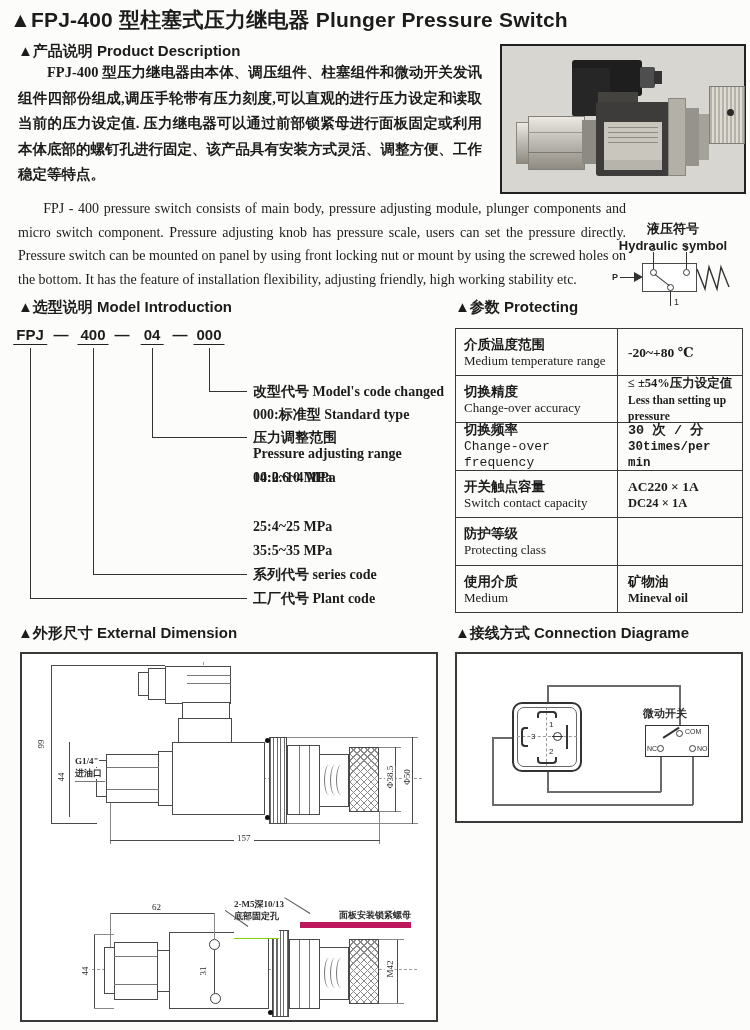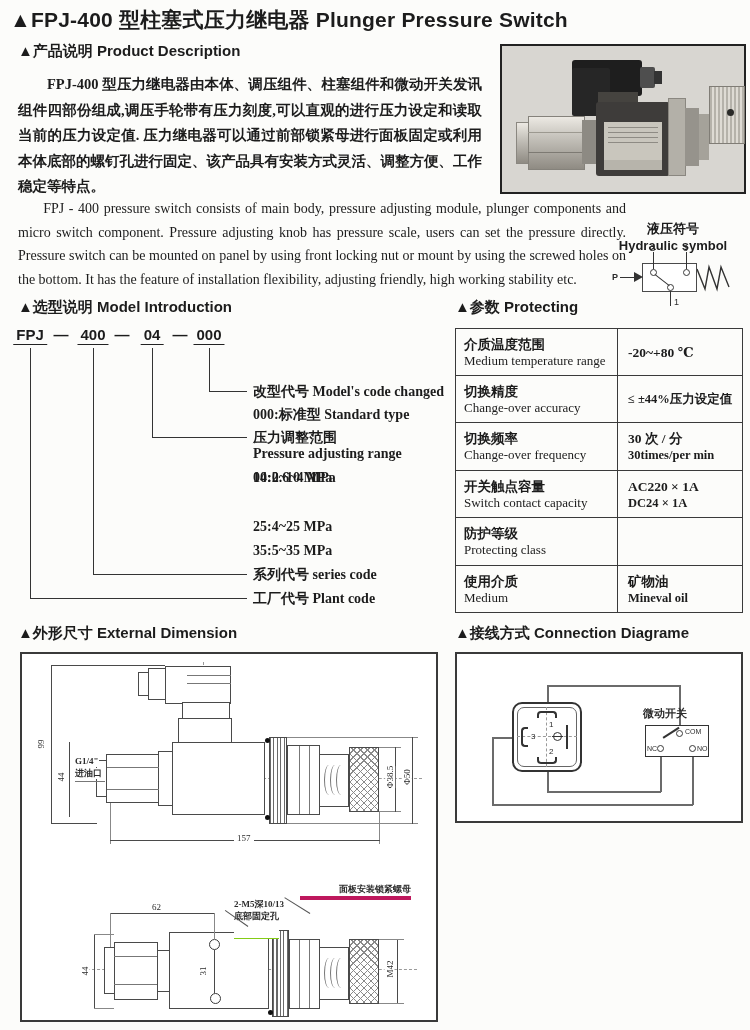--- a/index.html
+++ b/index.html
@@ -50,21 +50,21 @@
   .wire{position:absolute;background:#6b6b6b;}
 </style>
 </head>
 <body>
 
 <div id="canvas">
 
   <div class="abs title sans">▲FPJ-400 型柱塞式压力继电器 Plunger Pressure Switch</div>
 
   <div class="abs h2 sans" style="left:18px;top:42px;">▲产品说明  Product Description</div>
-  <div class="abs para" style="left:18px;top:60px;width:464px;text-indent:2em;margin-top:12px;">FPJ-400 型压力继电器由本体、调压组件、柱塞组件和微动开关发讯组件四部份组成,调压手轮带有压力刻度,可以直观的进行压力设定和读取当前的压力设定值. 压力继电器可以通过前部锁紧母进行面板固定或利用本体底部的螺钉孔进行固定、该产品具有安装方式灵活、调整方便、工作稳定等特点。</div>
+  <div class="abs para" style="left:18px;top:60px;width:464px;text-indent:2em;">FPJ-400 型压力继电器由本体、调压组件、柱塞组件和微动开关发讯组件四部份组成,调压手轮带有压力刻度,可以直观的进行压力设定和读取当前的压力设定值. 压力继电器可以通过前部锁紧母进行面板固定或利用本体底部的螺钉孔进行固定、该产品具有安装方式灵活、调整方便、工作稳定等特点。</div>
   <div class="abs para-en" style="left:18px;top:197px;width:608px;text-indent:1.8em;">FPJ - 400 pressure switch consists of main body, pressure adjusting module, plunger components and micro switch component. Pressure adjusting knob has pressure scale, users can set the pressure directly. Pressure switch can be mounted on panel by using front locking nut or mount by using the screwed holes on the bottom. It has the feature of installation flexibility, adjusting friendly, high working stability etc.</div>
 
   <div class="framed" style="left:500px;top:44px;width:246px;height:150px;background:#d8d6d1;border-color:#222;">
     <div class="abs metal" style="left:14px;top:76px;width:12px;height:40px;border:1px solid #8a8780;"></div>
     <div class="abs metal" style="left:26px;top:70px;width:55px;height:52px;border:1px solid #85827b;"></div>
     <div class="abs" style="left:26px;top:86px;width:55px;height:1px;background:#9c9990;"></div>
     <div class="abs" style="left:26px;top:106px;width:55px;height:1px;background:#7d7a73;"></div>
     <div class="abs" style="left:80px;top:74px;width:16px;height:44px;background:#8d8a83;"></div>
     <div class="abs" style="left:70px;top:14px;width:70px;height:36px;background:#1e1e1e;border-radius:3px;"></div>
     <div class="abs" style="left:70px;top:22px;width:38px;height:48px;background:#262626;border-radius:2px;"></div>
@@ -149,24 +149,25 @@
       <div class="pcell-v">
         <div class="pv1">-20~+80 ℃</div>
       </div>
     </div>
     <div class="prow">
       <div class="pcell-l">
         <div class="pcn">切换精度</div>
         <div class="pen">Change-over accuracy</div>
       </div>
       <div class="pcell-v">
-        <div class="pv1" style="font-size:12.5px;">≤ ±44%压力设定值</div>
-      </div>
-    </div>
-    <div class="prow" style="height:47px;">
+        <div class="pv1" style="font-size:12.5px;">≤ ±54%压力设定值</div>
+        <div class="pv2" style="font-size:11.5px;">Less than setting up pressure</div>
+      </div>
+    </div>
+    <div class="prow" style="height:47px;font-family:Liberation Mono, monospace;">
       <div class="pcell-l">
         <div class="pcn">切换频率</div>
         <div class="pen">Change-over frequency</div>
       </div>
       <div class="pcell-v">
         <div class="pv1">30 次 / 分</div>
         <div class="pv2">30times/per min</div>
       </div>
     </div>
     <div class="prow">
@@ -275,21 +276,21 @@
     <div class="arc" style="left:314px;top:304px;"></div>
     <div class="rect knurl" style="left:327px;top:285px;width:30px;height:65px;"></div>
 
     <div class="hln" style="left:88px;top:259px;width:105px;"></div>
     <div class="vln" style="left:88px;top:259px;height:34px;background:#888;"></div>
     <div class="vln" style="left:192px;top:259px;height:27px;background:#888;"></div>
     <div class="dtxt" style="left:130px;top:248px;">62</div>
     <div class="dtxt" style="left:212px;top:245px;font-weight:bold;">2-M5深10/13</div>
     <div class="dtxt" style="left:212px;top:257px;font-weight:bold;border-bottom:1px solid #84cc16;padding-bottom:16px;">底部固定孔</div>
     <div class="abs" style="left:198px;top:272px;width:28px;height:1.2px;background:#555;transform:rotate(35deg);transform-origin:right center;"></div>
-    <div class="dtxt" style="left:278px;top:230px;font-weight:bold;border-bottom:4px solid #be185d;padding-bottom:1px;padding-left:39px;">面板安装锁紧螺母</div>
+    <div class="dtxt" style="left:278px;top:256px;font-weight:bold;border-bottom:6px solid #be185d;padding-bottom:1px;padding-left:39px;">面板安装锁紧螺母</div>
     <div class="abs" style="left:258px;top:259px;width:30px;height:1.2px;background:#555;transform:rotate(32deg);transform-origin:right center;"></div>
     <div class="vln" style="left:72px;top:280px;height:75px;"></div>
     <div class="hln" style="left:72px;top:280px;width:20px;background:#888;"></div>
     <div class="hln" style="left:72px;top:354px;width:20px;background:#888;"></div>
     <div class="vtxt" style="left:58px;top:312px;">44</div>
     <div class="vln" style="left:192px;top:296px;height:43px;"></div>
     <div class="vtxt" style="left:176px;top:312px;">31</div>
     <div class="vln" style="left:375px;top:285px;height:65px;"></div>
     <div class="hln" style="left:357px;top:285px;width:25px;background:#888;"></div>
     <div class="hln" style="left:357px;top:349px;width:25px;background:#888;"></div>

